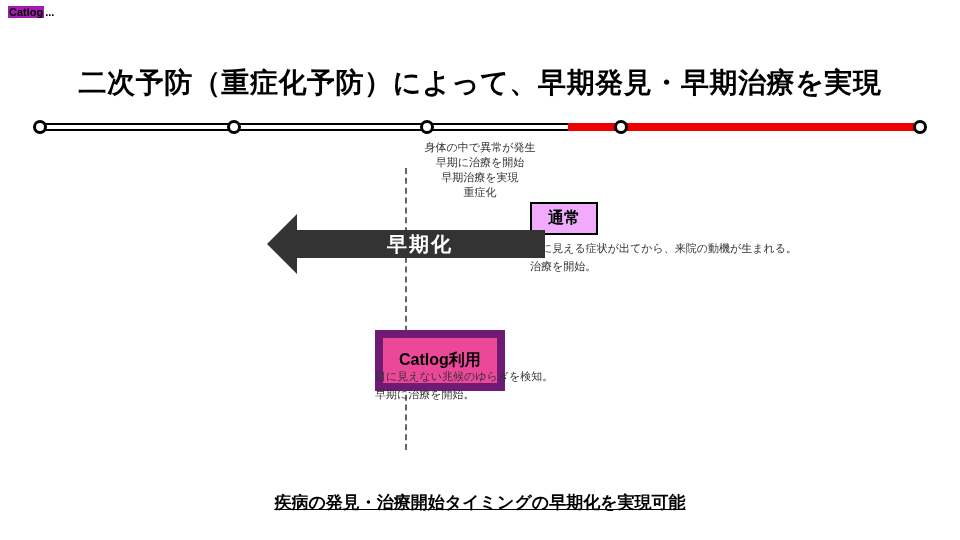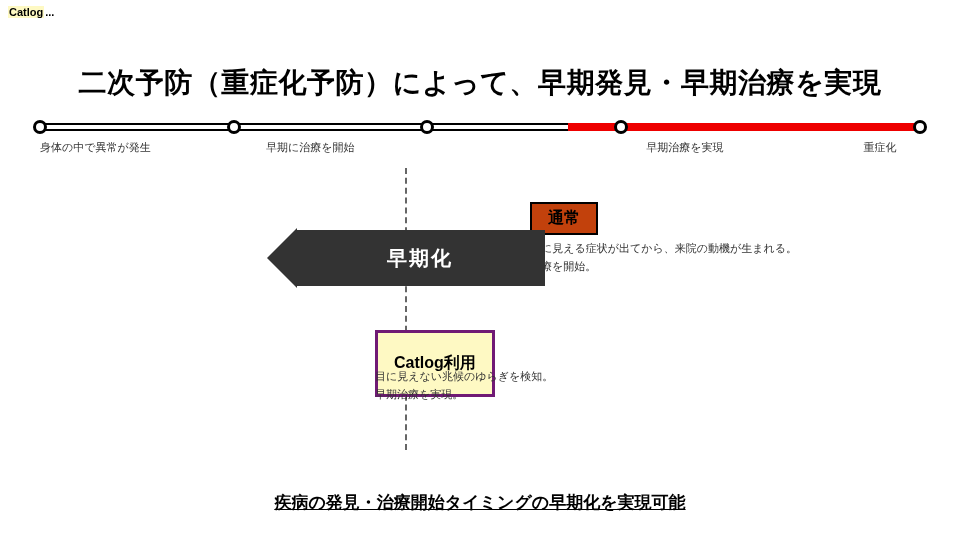--- a/index.html
+++ b/index.html
@@ -15,21 +15,21 @@
     
     #logo {
       position: absolute;
       top: 6px;
       left: 8px;
       font-size: 11px;
       font-weight: bold;
       color: #000;
     }
     #logo span {
-      background: #fef9c3;
+      background: #a21caf;
       padding: 0 1px;
     }
 
     
     #main-title {
       position: absolute;
       top: 28px;
       left: 0; right: 0;
       text-align: center;
       font-size: 28px;
@@ -109,20 +109,21 @@
       border-radius: 50%;
       transform: translateX(-50%);
     }
 
     
     .sub-labels {
       display: flex;
       justify-content: space-between;
       margin-top: 6px;
       padding: 0 10px;
+      flex-direction: column;
     }
     .sub-label {
       font-size: 11px;
       color: #333;
       text-align: center;
       min-width: 80px;
     }
 
     
     .dashed-line {
@@ -137,21 +138,21 @@
       position: absolute;
       top: 230px;
       left: 295px;
       width: 270px;
       display: flex;
       align-items: center;
     }
     .arrow-body {
       position: relative;
       width: 250px;
-      height: 56px;
+      height: 28px;
       background: #333;
       display: flex;
       align-items: center;
       justify-content: center;
     }
     .arrow-head {
       position: absolute;
       left: -28px;
       top: 50%;
       transform: translateY(-50%);
@@ -167,44 +168,44 @@
       font-weight: 900;
       letter-spacing: 0.1em;
     }
 
     
     .normal-box {
       position: absolute;
       top: 202px;
       left: 530px;
       border: 2px solid #000;
-      background: #c2410c;
+      background: #f0abfc;
       padding: 4px 16px;
       font-size: 16px;
       font-weight: 900;
     }
 
     
     .normal-desc {
       position: absolute;
       top: 240px;
       left: 530px;
       font-size: 11px;
       color: #333;
       line-height: 1.6;
     }
 
     
     .catlog-box {
       position: absolute;
       top: 330px;
       left: 375px;
-      border: 3px solid #701a75;
-      background: #fef9c3;
-      padding: 20px 16px;
+      border: 8px solid #701a75;
+      background: #ec4899;
+      padding: 12px 16px;
       font-size: 16px;
       font-weight: 900;
       color: #000;
     }
 
     
     .catlog-desc {
       position: absolute;
       top: 368px;
       left: 375px;
@@ -271,16 +272,16 @@
   <div class="arrow-body">
     <div class="arrow-head"></div>
     <span class="arrow-label">早期化</span>
   </div>
 </div>
 
 <div class="catlog-box">Catlog利用</div>
 
 <div class="catlog-desc">
   <span style="white-space:pre-line;">目に見えない兆候のゆらぎを検知。
-早期治療を実現。</span>
+早期に治療を開始。</span>
 </div>
 
 <div id="bottom-text">疾病の発見・治療開始タイミングの早期化を実現可能</div>
 
 </body></html>

